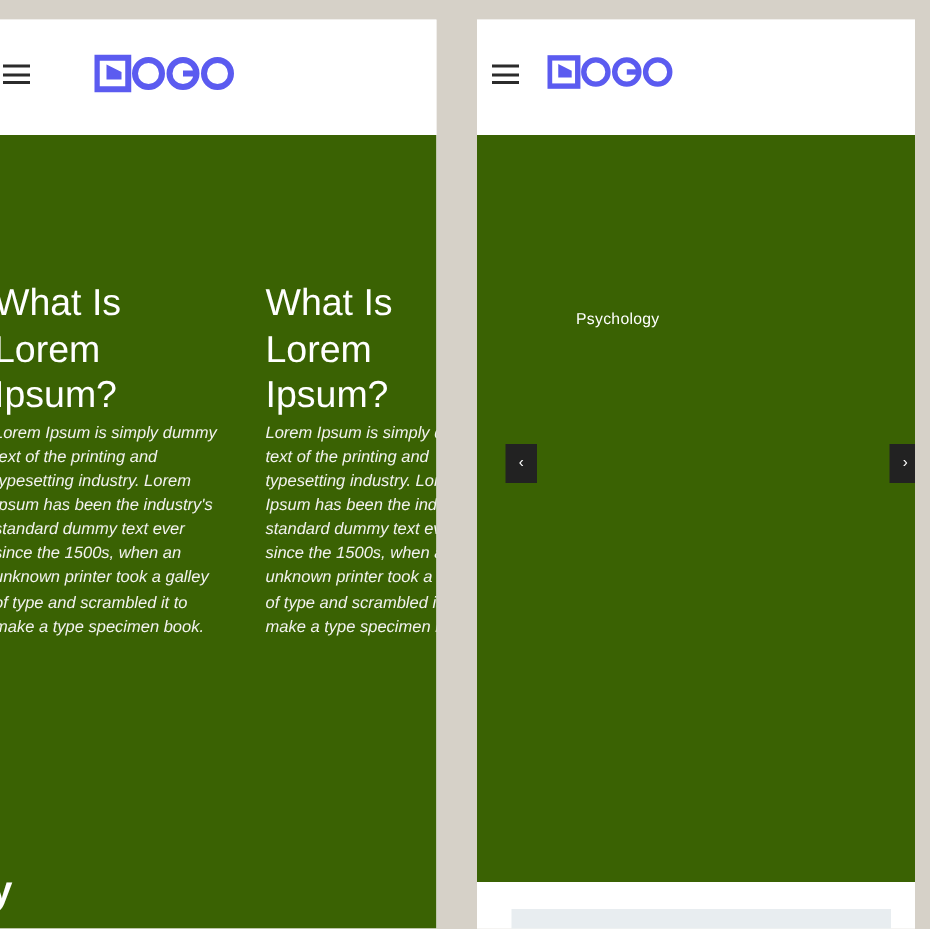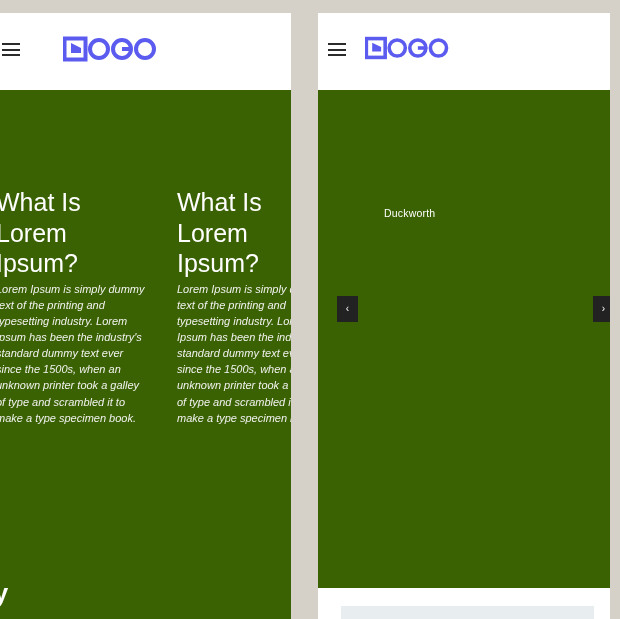--- a/index.html
+++ b/index.html
@@ -223,21 +223,21 @@
         <circle cx="36" cy="13" r="9" fill="none" stroke="#5b5bf0" stroke-width="4"></circle>
         <circle cx="59" cy="13" r="9" fill="none" stroke="#5b5bf0" stroke-width="4"></circle>
         <rect x="59" y="11" width="9" height="4" fill="#5b5bf0"></rect>
         <circle cx="82" cy="13" r="9" fill="none" stroke="#5b5bf0" stroke-width="4"></circle>
       </svg>
     </div>
   </div>
 
   <div class="hero">
 
-    <div class="eyebrow">Duckworth</div>
+    <div class="eyebrow">Psychology</div>
 
 
     <div class="arrow" id="arrow-prev">‹</div>
     <div class="arrow" id="arrow-next">›</div>
 
   </div>
 
   <div class="bottom-section">
     <div class="bottom-card"></div>
   </div>

